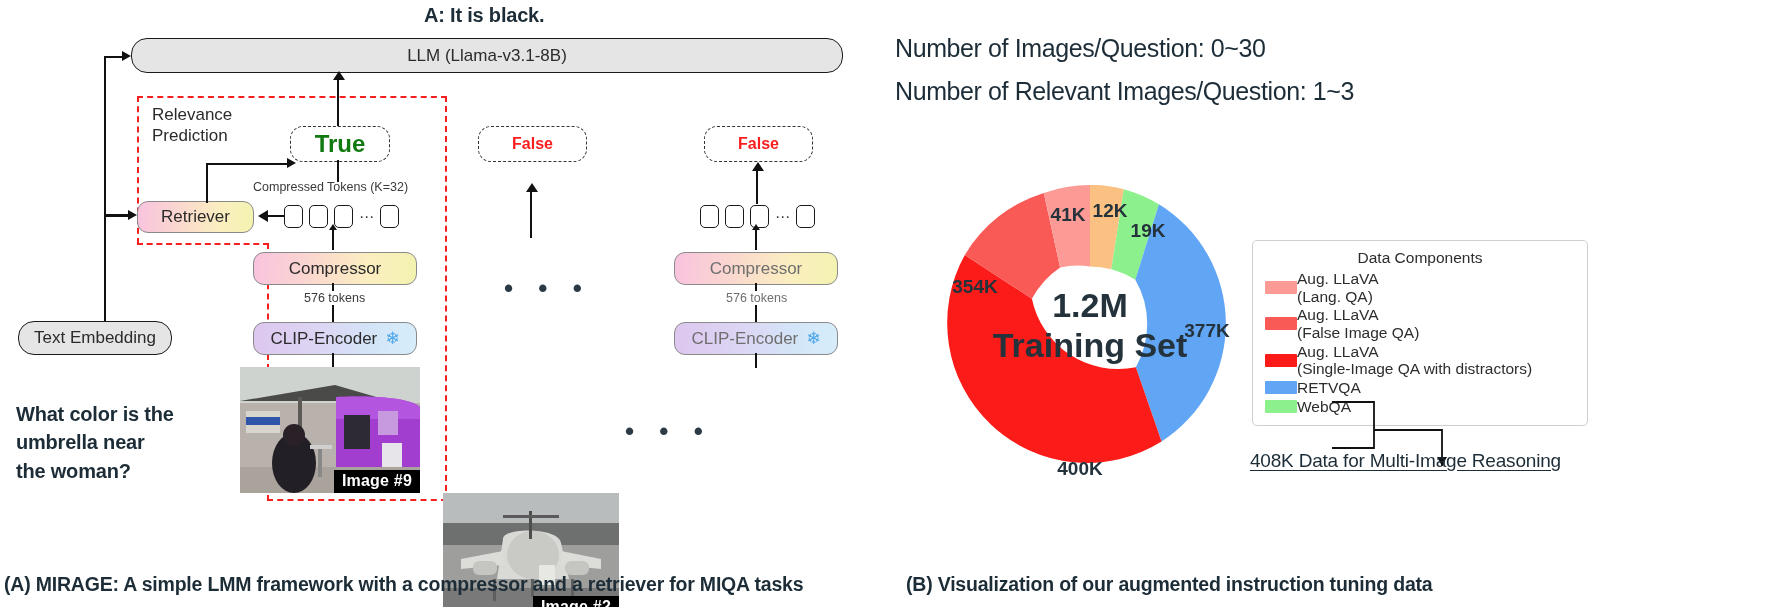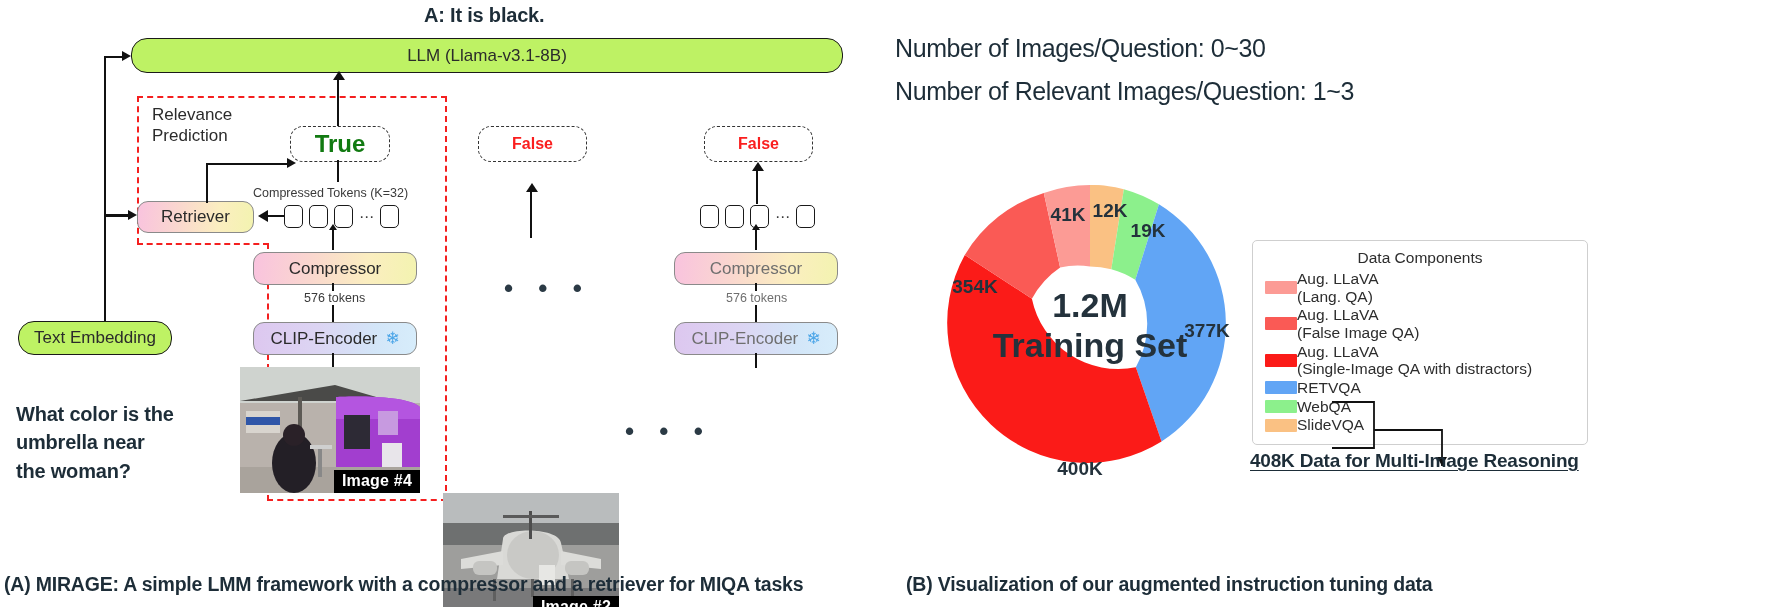--- a/index.html
+++ b/index.html
@@ -2,21 +2,21 @@
 <html><head>
 <meta charset="utf-8">
 <style>
   html,body{margin:0;padding:0;background:#ffffff;}
   body{width:1771px;height:607px;position:relative;overflow:hidden;
        font-family:"Liberation Sans","DejaVu Sans",sans-serif;color:#1b2a33;}
   .abs{position:absolute;}
   .ctr{display:flex;align-items:center;justify-content:center;text-align:center;}
 
   
-  .rbox{border:1.6px solid #1a1a1a;border-radius:16px;background:#bef264;}
+  .rbox{border:1.6px solid #1a1a1a;border-radius:16px;background:#e5e5e5;}
   .dashbox{border:1.7px dashed #333;border-radius:13px;background:#fff;}
   .gradbox{border:1.4px solid #8a8a8a;border-radius:11px;}
   .grad-pinkyellow{background:linear-gradient(95deg,#f9c3de 0%,#fad7cf 35%,#fbeec0 70%,#f3f3b0 100%);}
   .grad-purpleblue{background:linear-gradient(95deg,#ddc7ef 0%,#dcd5f3 40%,#d3e6f8 75%,#d7edfb 100%);}
   .lbl{font-size:17px;color:#2b2b2b;}
   .small{font-size:12.5px;color:#3a3a3a;}
   .tokbox{width:17px;height:21px;border:1.4px solid #1a1a1a;border-radius:5px;background:#fff;}
 
   .vline{background:#111;width:2.4px;}
   .hline{background:#111;height:2.4px;}
@@ -42,21 +42,21 @@
   .truelbl{font-weight:bold;font-size:24px;color:#117a11;}
   .falselbl{font-weight:bold;font-size:16px;color:#fa1e1e;}
 
   
   .legend{border:1.2px solid #cfcfcf;border-radius:5px;background:#fff;padding:8px 12px 9px 12px;}
   .legend-title{font-size:15.5px;color:#2d2d2d;text-align:center;margin-bottom:3px;}
   .legend-row{display:flex;align-items:center;margin:1px 0;}
   .swatch{width:32px;height:13px;border-radius:1px;flex:none;}
   .legend-text{font-size:15.5px;color:#2d2d2d;line-height:1.14;}
 
-  .under{font-weight:bold;font-size:19px;color:#1d2d38;text-decoration:underline;
+  .under{font-weight:normal;font-size:19px;color:#1d2d38;text-decoration:underline;
          text-underline-offset:3px;letter-spacing:-.2px;}
 
   .donut-lbl{font-weight:bold;font-size:19px;fill:#24323c;}
   .donut-center{font-weight:bold;fill:#24323c;}
   .snow{font-size:17px;color:#4da6e8;}
 </style>
 </head>
 <body>
 
 <div class="abs ans" style="left:424px;top:4px;">A: It is black.</div>
@@ -115,21 +115,21 @@
 
 <div class="abs dashbox ctr" style="left:290px;top:126px;width:98px;height:34px;">
   <span class="truelbl">True</span>
 </div>
 
 <div class="abs vline" style="left:337px;top:80px;width:2.4px;height:46px;"></div>
 <div class="abs arrow-up" style="left:333px;top:71px;"></div>
 
 <div class="abs vline" style="left:337px;top:160px;width:2.4px;height:22px;"></div>
 
-<div class="abs small" style="left:253px;top:186px;">Compressed Tokens (K=32)</div>
+<div class="abs small" style="left:253px;top:180px;">Compressed Tokens (K=32)</div>
 
 <div class="abs" style="left:284px;top:205px;display:flex;align-items:center;gap:6px;">
   <div class="tokbox"></div>
   <div class="tokbox"></div>
   <div class="tokbox"></div>
   <span class="small" style="font-size:15px;">⋯</span>
   <div class="tokbox"></div>
 </div>
 
 <div class="abs vline" style="left:332px;top:228px;width:2.4px;height:22px;"></div>
@@ -159,21 +159,21 @@
     <rect x="138" y="44" width="20" height="24" fill="#c79ae0"></rect>
     <rect x="142" y="76" width="20" height="28" fill="#e8e5ea"></rect>
     <rect x="0" y="100" width="180" height="26" fill="#a9a39c"></rect>
     <ellipse cx="54" cy="96" rx="22" ry="30" fill="#231f26"></ellipse>
     <circle cx="54" cy="68" r="11" fill="#2a2128"></circle>
     <rect x="70" y="78" width="22" height="4" fill="#cfcfcf"></rect>
     <rect x="78" y="82" width="4" height="28" fill="#888"></rect>
     <rect x="6" y="44" width="34" height="22" fill="#d8d4ce"></rect>
     <rect x="6" y="50" width="34" height="8" fill="#2f56a8"></rect>
   </svg>
-  <div class="imgtag">Image #4</div>
+  <div class="imgtag">Image #9</div>
 </div>
 
 <div class="abs dashbox ctr" style="left:478px;top:126px;width:107px;height:34px;">
   <span class="falselbl">False</span>
 </div>
 <div class="abs vline" style="left:530px;top:192px;width:2.4px;height:46px;"></div>
 <div class="abs arrow-up" style="left:526px;top:183px;"></div>
 <div class="abs dots" style="left:504px;top:275px;">• • •</div>
 
 <div class="abs imgcard" style="left:443px;top:367px;width:176px;height:126px;">
@@ -316,24 +316,20 @@
   <div class="legend-row">
     <span class="swatch" style="background:#61a5f5;"></span>
     <span class="legend-text">RETVQA</span>
   </div>
 
   <div class="legend-row">
     <span class="swatch" style="background:#8cf08c;"></span>
     <span class="legend-text">WebQA</span>
   </div>
 
-  <div class="legend-row">
-    <span class="swatch" style="background:#fac183;"></span>
-    <span class="legend-text">SlideVQA</span>
-  </div>
 </div>
 
 <div class="abs" style="left:1330px;top:390px;width:240px;height:90px;">
   <svg width="240" height="90" viewBox="0 0 240 90">
     <path d="M2 12 H44 V58 H2" fill="none" stroke="#111" stroke-width="1.8"></path>
     <path d="M44 40 H112 V76" fill="none" stroke="#111" stroke-width="1.8"></path>
     <path d="M112 76 l-5 -9 h10 z" fill="#111"></path>
   </svg>
 </div>
 

